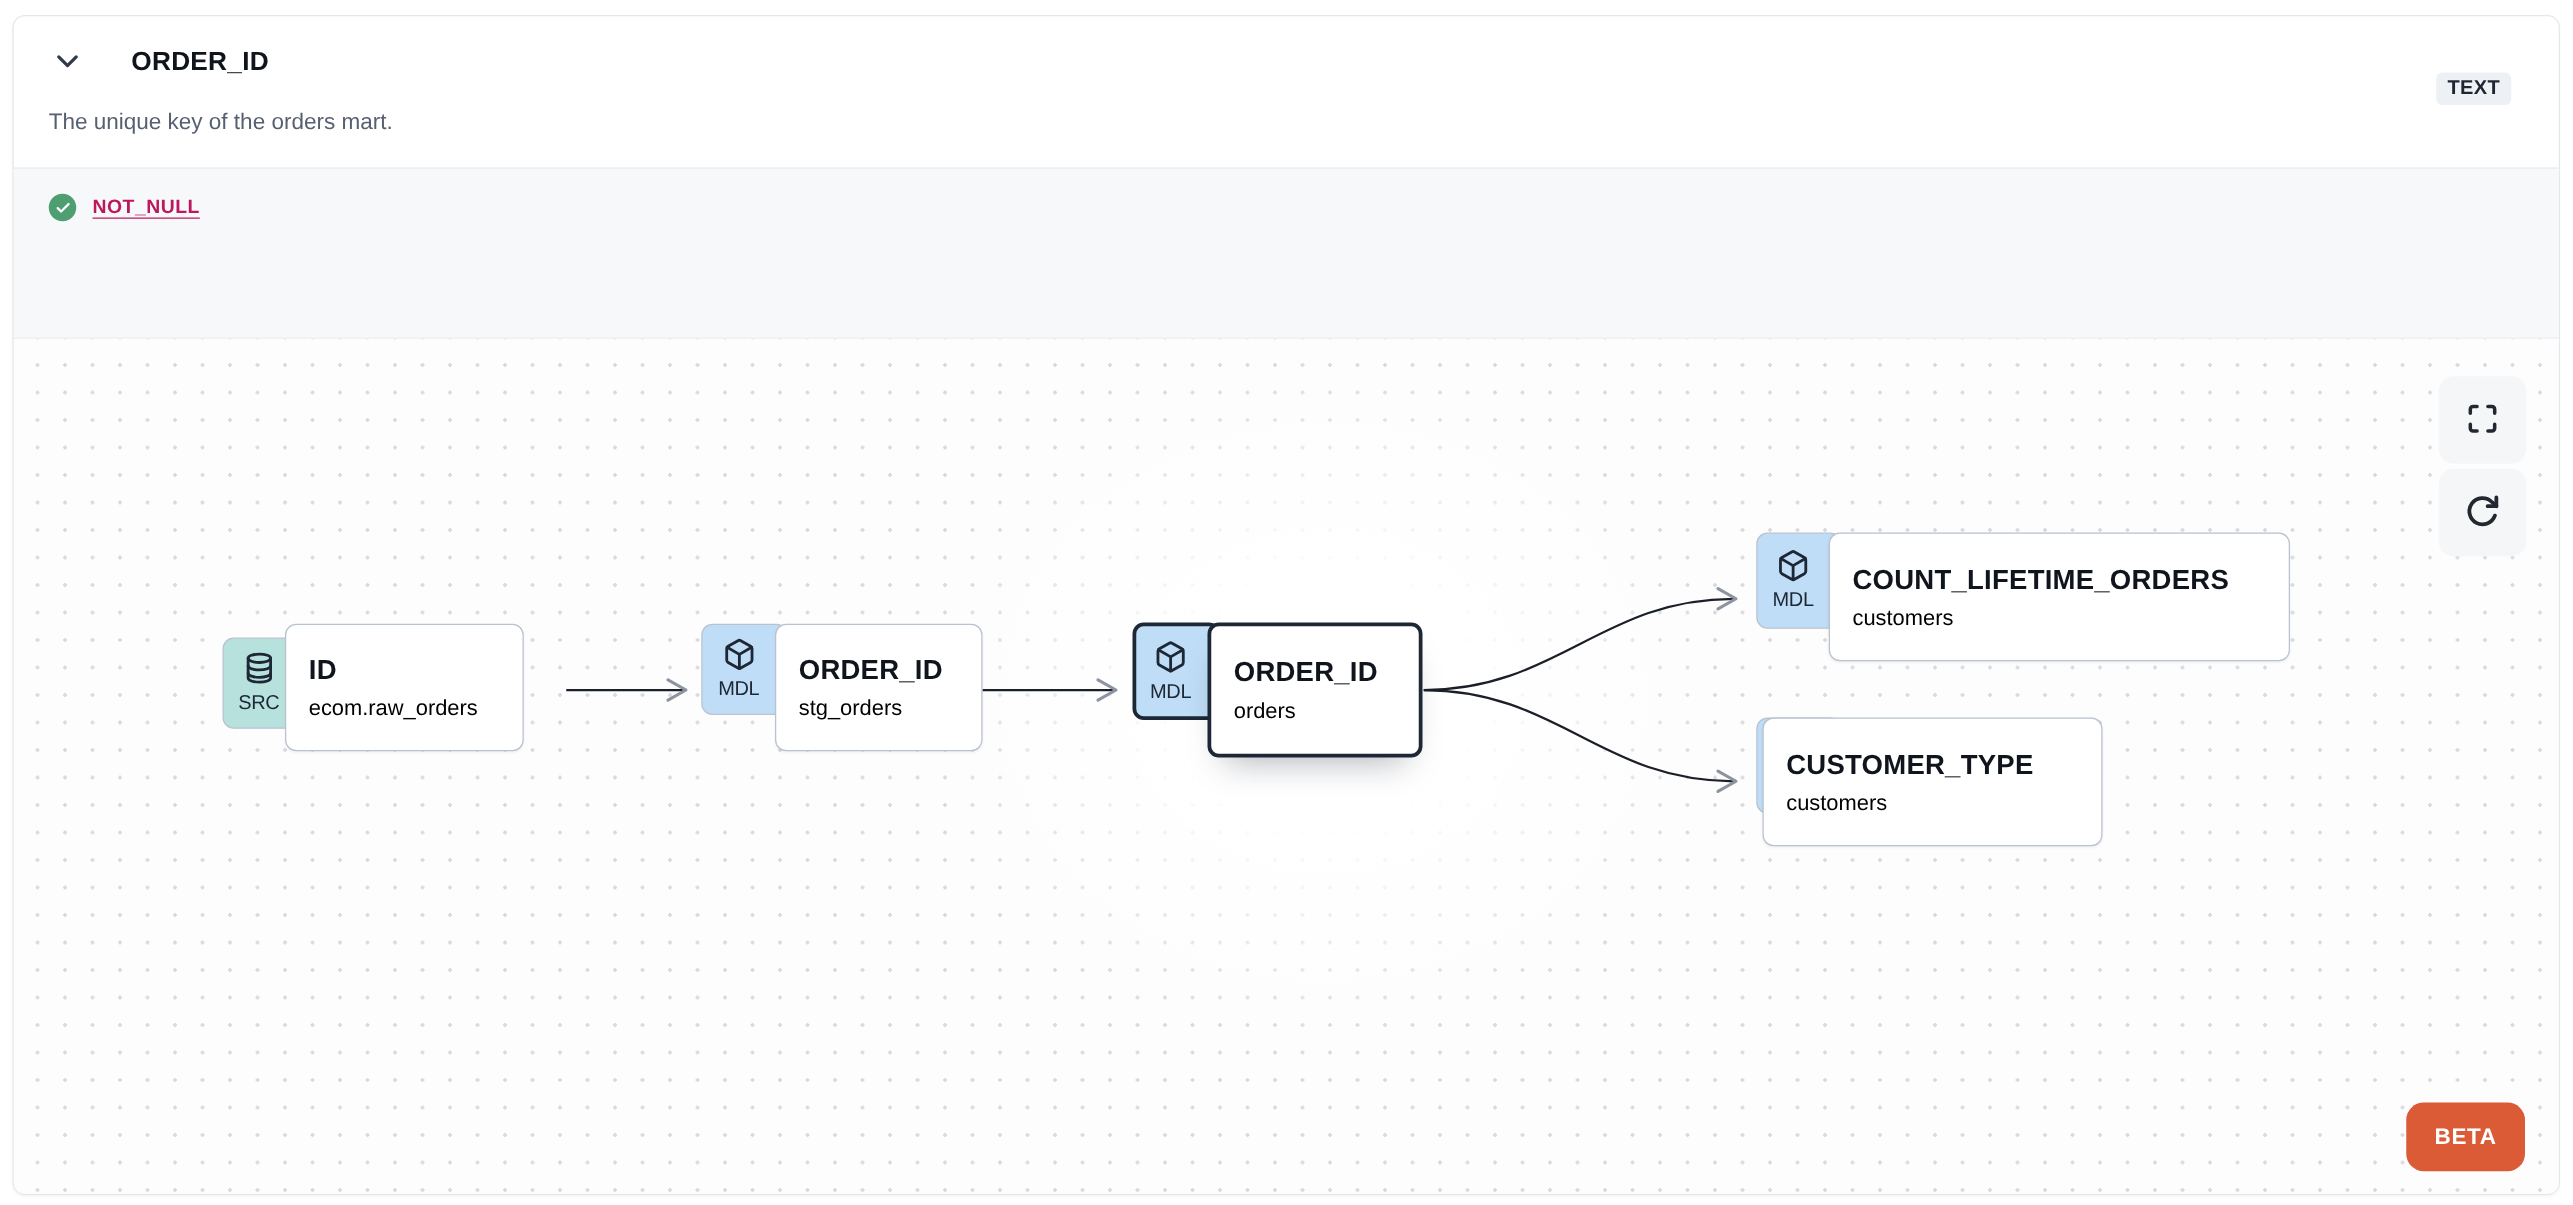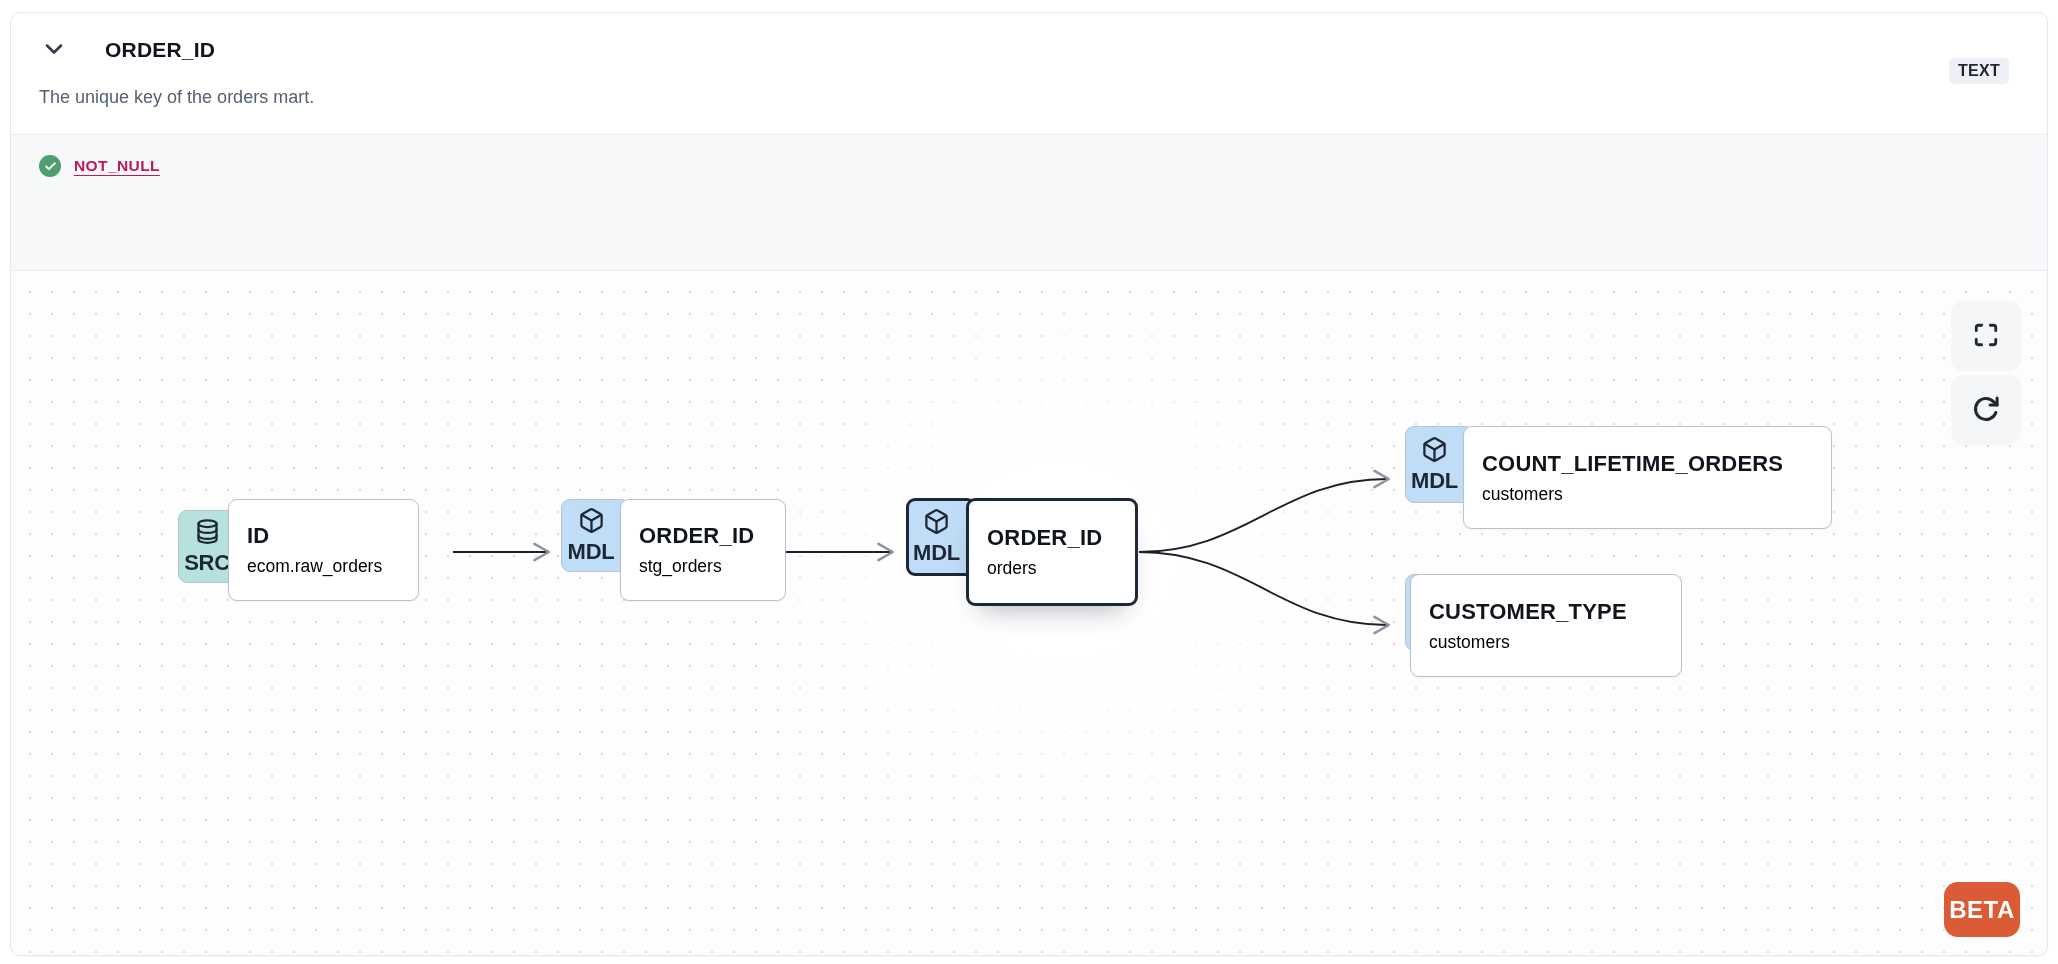--- a/index.html
+++ b/index.html
@@ -95,21 +95,21 @@
   .node .badge {
     position: absolute; left: 0; top: 0;
     border: 1px solid #b9c2cf;
     border-radius: 9px;
     display: flex; flex-direction: column;
     align-items: center; justify-content: center;
     gap: 1px; padding-right: 9px;
     color: #1d2735;
   }
   .node .badge .badge-label {
-    font-size: 22px; font-weight: 700; letter-spacing: -0.3px;
+    font-size: 16px; font-weight: 400; letter-spacing: -0.3px;
     color: #1d2735;
   }
   .node .body {
     position: absolute;
     background: #ffffff;
     border: 1px solid #b9c2cf;
     border-radius: 9px;
     display: flex; flex-direction: column; justify-content: center;
     gap: 7px; padding: 22px 18px;
     box-shadow: 0 1px 2px rgba(16,24,40,0.05);
@@ -147,25 +147,25 @@
     display: flex; flex-direction: column; gap: 4px;
   }
   .ctrl-btn {
     width: 70px; height: 70px;
     background: #f5f6f8; border: none; border-radius: 12px;
     display: flex; align-items: center; justify-content: center;
     color: #23272f; cursor: pointer;
   }
   .beta-badge {
     position: absolute; right: 27px; bottom: 18px;
-    width: 76px; height: 55px;
+    width: 95px; height: 55px;
     background: #da5b35; color: #ffffff;
     border: none; border-radius: 14px;
     font-family: "Liberation Sans", sans-serif;
-    font-size: 24px; font-weight: 700; letter-spacing: 0.5px;
+    font-size: 18px; font-weight: 700; letter-spacing: 0.5px;
     display: flex; align-items: center; justify-content: center;
     cursor: pointer;
   }
 </style>
 </head>
 <body>
 
 <div class="card">
 
   <div class="card-header">

